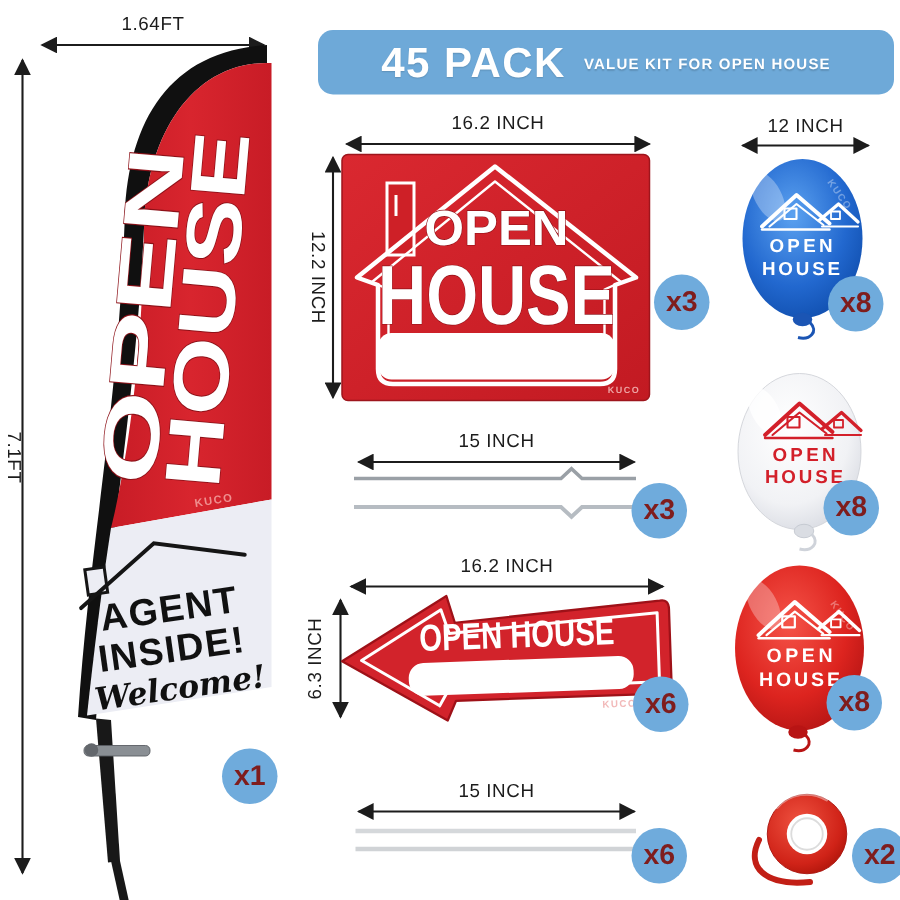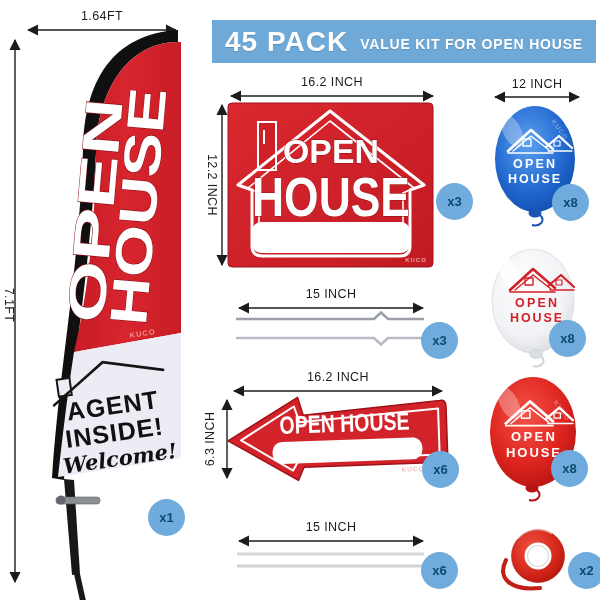--- a/index.html
+++ b/index.html
@@ -1,25 +1,25 @@
 <!DOCTYPE html>
 <html><head>
 <meta charset="utf-8">
 <style>
   html,body{margin:0;padding:0;background:#fff;}
   .canvas{position:relative;width:600px;height:600px;background:#ffffff;overflow:hidden;
           font-family:"Liberation Sans",sans-serif;}
   .banner{position:absolute;left:212px;top:20px;width:384px;height:43px;background:#6ea9d8;
-          border-radius:0;display:flex;align-items:center;justify-content:center;gap:12px;
+          border-radius:10px;display:flex;align-items:center;justify-content:center;gap:12px;
           color:#fff;}
   .pack-count{font-size:28px;font-weight:bold;letter-spacing:1px;text-shadow:0 1px 1px rgba(0,0,0,.15);}
-  .pack-subtitle{font-size:14px;font-weight:bold;letter-spacing:.8px;position:relative;top:2px;
+  .pack-subtitle{font-size:10px;font-weight:bold;letter-spacing:.8px;position:relative;top:2px;
           text-shadow:0 1px 1px rgba(0,0,0,.15);}
-  .badge{position:absolute;width:37px;height:37px;border-radius:50%;background:#6fabdc;color:#0c4a6e;
-         display:flex;align-items:center;justify-content:center;font-size:13px;font-weight:bold;}
+  .badge{position:absolute;width:37px;height:37px;border-radius:50%;background:#6fabdc;color:#7f1d1d;
+         display:flex;align-items:center;justify-content:center;font-size:19px;font-weight:bold;}
   svg{position:absolute;left:0;top:0;}
   text{font-family:"Liberation Sans",sans-serif;}
   .dim{font-size:12.5px;fill:#1c1c1c;font-weight:500;letter-spacing:.4px;}
   .dimline{stroke:#1c1c1c;stroke-width:1.4;}
   .sign-word{fill:#fff;font-weight:bold;paint-order:stroke;stroke:#8d1118;stroke-width:.8px;}
   .balloon-word{font-weight:bold;}
   .script{font-family:"DejaVu Serif",serif;font-style:italic;font-weight:bold;}
   .kuco{letter-spacing:1px;font-weight:bold;}
 </style>
 </head>

